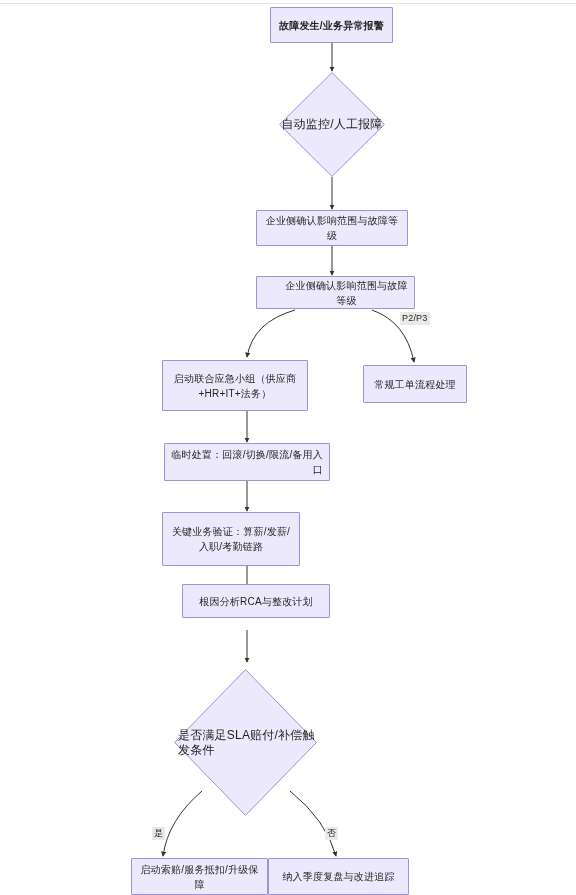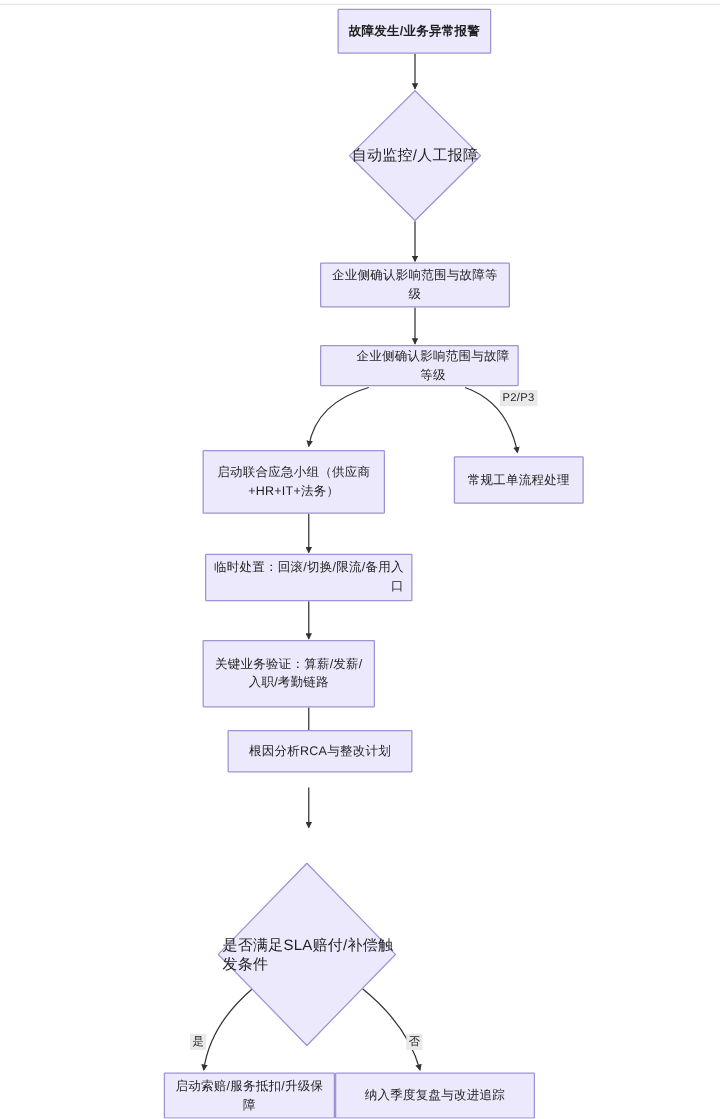--- a/index.html
+++ b/index.html
@@ -135,24 +135,24 @@
   <div class="node" style="left:162px; top:360px; width:146px; height:51px;">启动联合应急小组（供应商+HR+IT+法务）</div>
 
   <div class="node" style="left:363px; top:365px; width:104px; height:38px;">常规工单流程处理</div>
 
   <div class="node" style="left:164px; top:443px; width:166px; height:38px;text-align:right;">临时处置：回滚/切换/限流/备用入口</div>
 
   <div class="node" style="left:162px; top:512px; width:138px; height:54px;">关键业务验证：算薪/发薪/入职/考勤链路</div>
 
   <div class="node" style="left:182px; top:584px; width:148px; height:34px;">根因分析RCA与整改计划</div>
 
-  <div class="diamond-wrap" style="left:174px; top:690px; width:143px; height:147px;">
+  <div class="diamond-wrap" style="left:174px; top:669px; width:143px; height:147px;">
     <svg class="diamond-shape" viewBox="0 0 143 147" xmlns="http://www.w3.org/2000/svg">
       <polygon points="71.5,0.6 142.4,73.5 71.5,146.4 0.6,73.5" fill="#ebe9fb" stroke="#9f92d6" stroke-width="1"></polygon>
     </svg>
     <div class="diamond-label" style="padding:0 4px;">是否满足SLA赔付/补偿触发条件</div>
   </div>
 
   <div class="node" style="left:95px; top:858px; width:137px; height:37px;margin-left:36px;">启动索赔/服务抵扣/升级保障</div>
 
-  <div class="node" style="left:268px; top:858px; width:160px; height:37px;">纳入季度复盘与改进追踪</div>
+  <div class="node" style="left:268px; top:858px; width:141px; height:37px;">纳入季度复盘与改进追踪</div>
 
 </div>
 
 </body></html>

